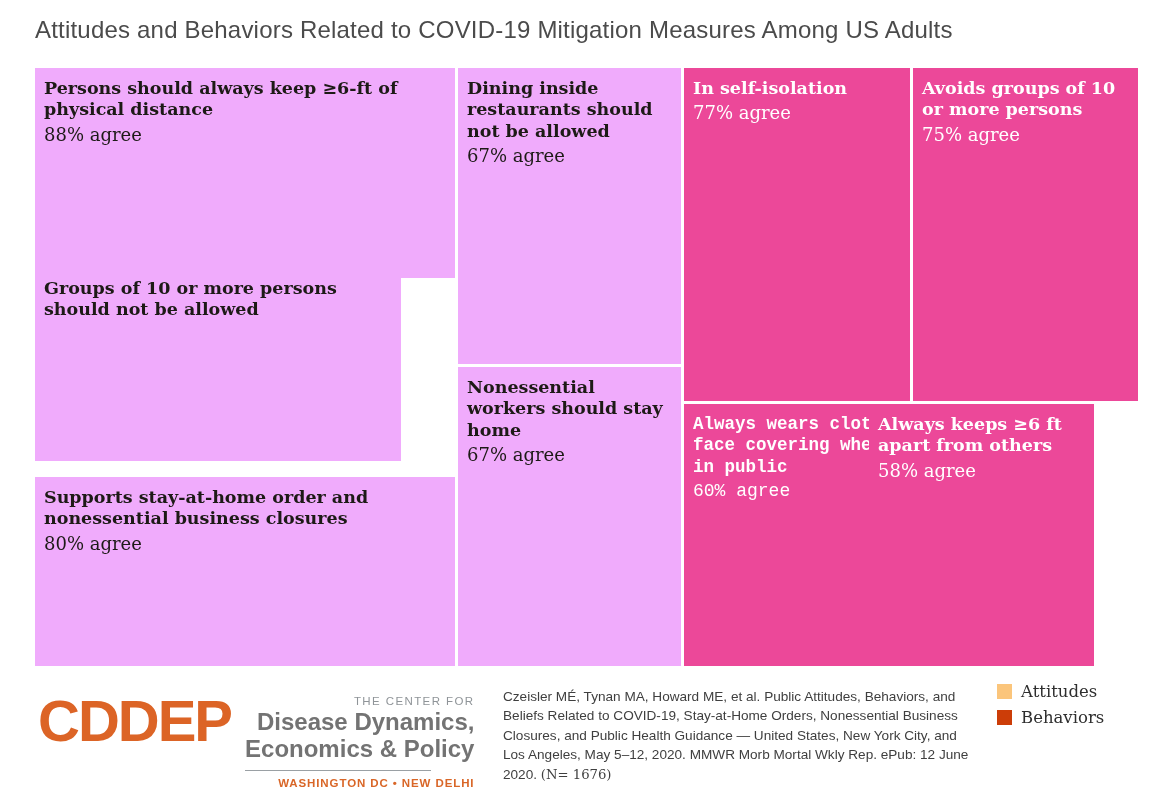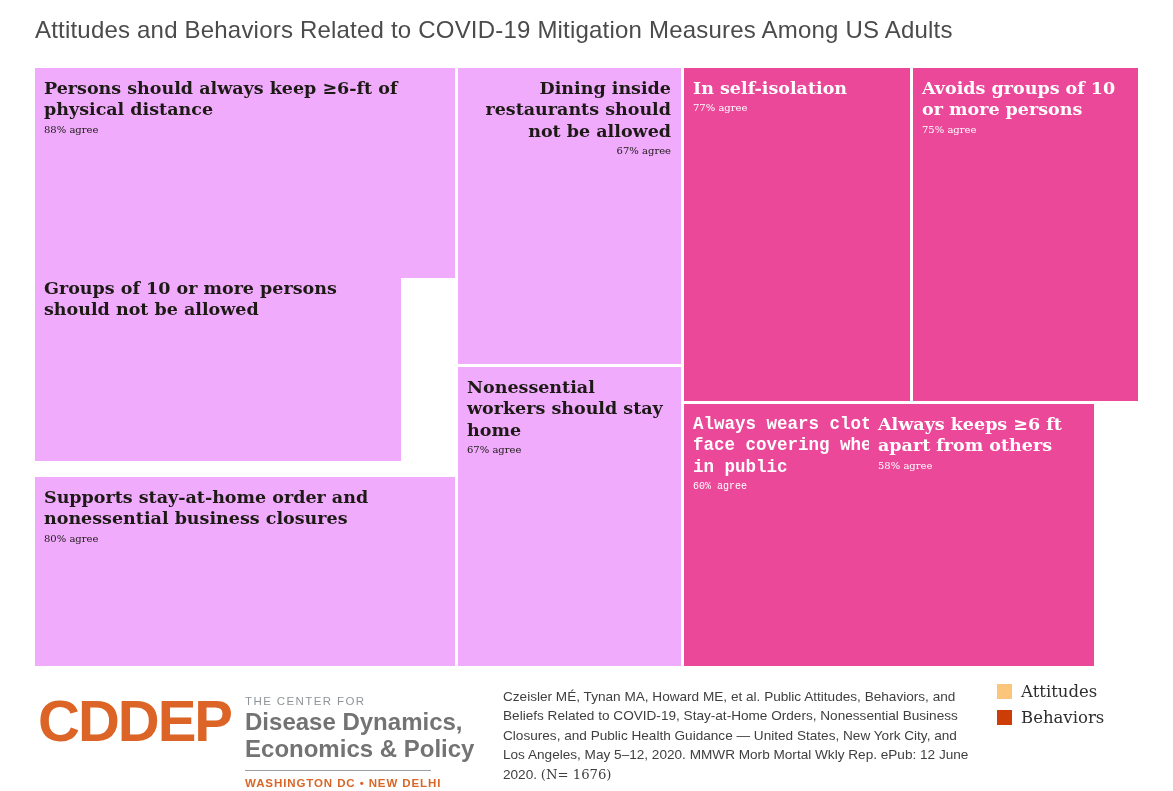--- a/index.html
+++ b/index.html
@@ -34,42 +34,43 @@
   }
   .tile.attitudes { background: #f0abfc; color: #1d1a16; }
   .tile.behaviors { background: #ec4899; color: #ffffff; }
 
   .tile-label {
     font-size: 17.5px;
     font-weight: 700;
     line-height: 1.22;
   }
   .tile-stat {
-    font-size: 10px;
+    font-size: 18px;
     margin-top: 2px;
     line-height: 1.3;
   }
 
   
   .t0 { left: 0;     top: 0;     width: 420px; height: 210px; }
   .t1 { left: 0;     top: 200px; width: 366px; height: 193px; }
   .t2 { left: 0;     top: 409px; width: 420px; height: 189px; }
-  .t3 { left: 423px; top: 0;     width: 223px; height: 296px; text-align: right; }
+  .t3 { left: 423px; top: 0;     width: 223px; height: 296px; }
   .t4 { left: 423px; top: 299px; width: 223px; height: 299px; }
   .t5 { left: 649px; top: 0;     width: 226px; height: 333px; }
   .t6 { left: 878px; top: 0;     width: 225px; height: 333px; }
   .t7 { left: 649px; top: 336px; width: 226px; height: 262px; font-family: Liberation Mono, monospace; }
   .t8 { left: 834px; top: 336px; width: 225px; height: 262px; }
 
   
   .logo {
     position: absolute;
     left: 38px; top: 690px;
     display: flex;
     align-items: flex-start;
+    text-align: right;
   }
   .logo-acronym {
     font-size: 58px;
     font-weight: 700;
     letter-spacing: -2px;
     color: #DC6426;
     line-height: 1.0;
     margin-top: 2px;
   }
   .logo-right { margin-left: 14px; padding-top: 5px; }

